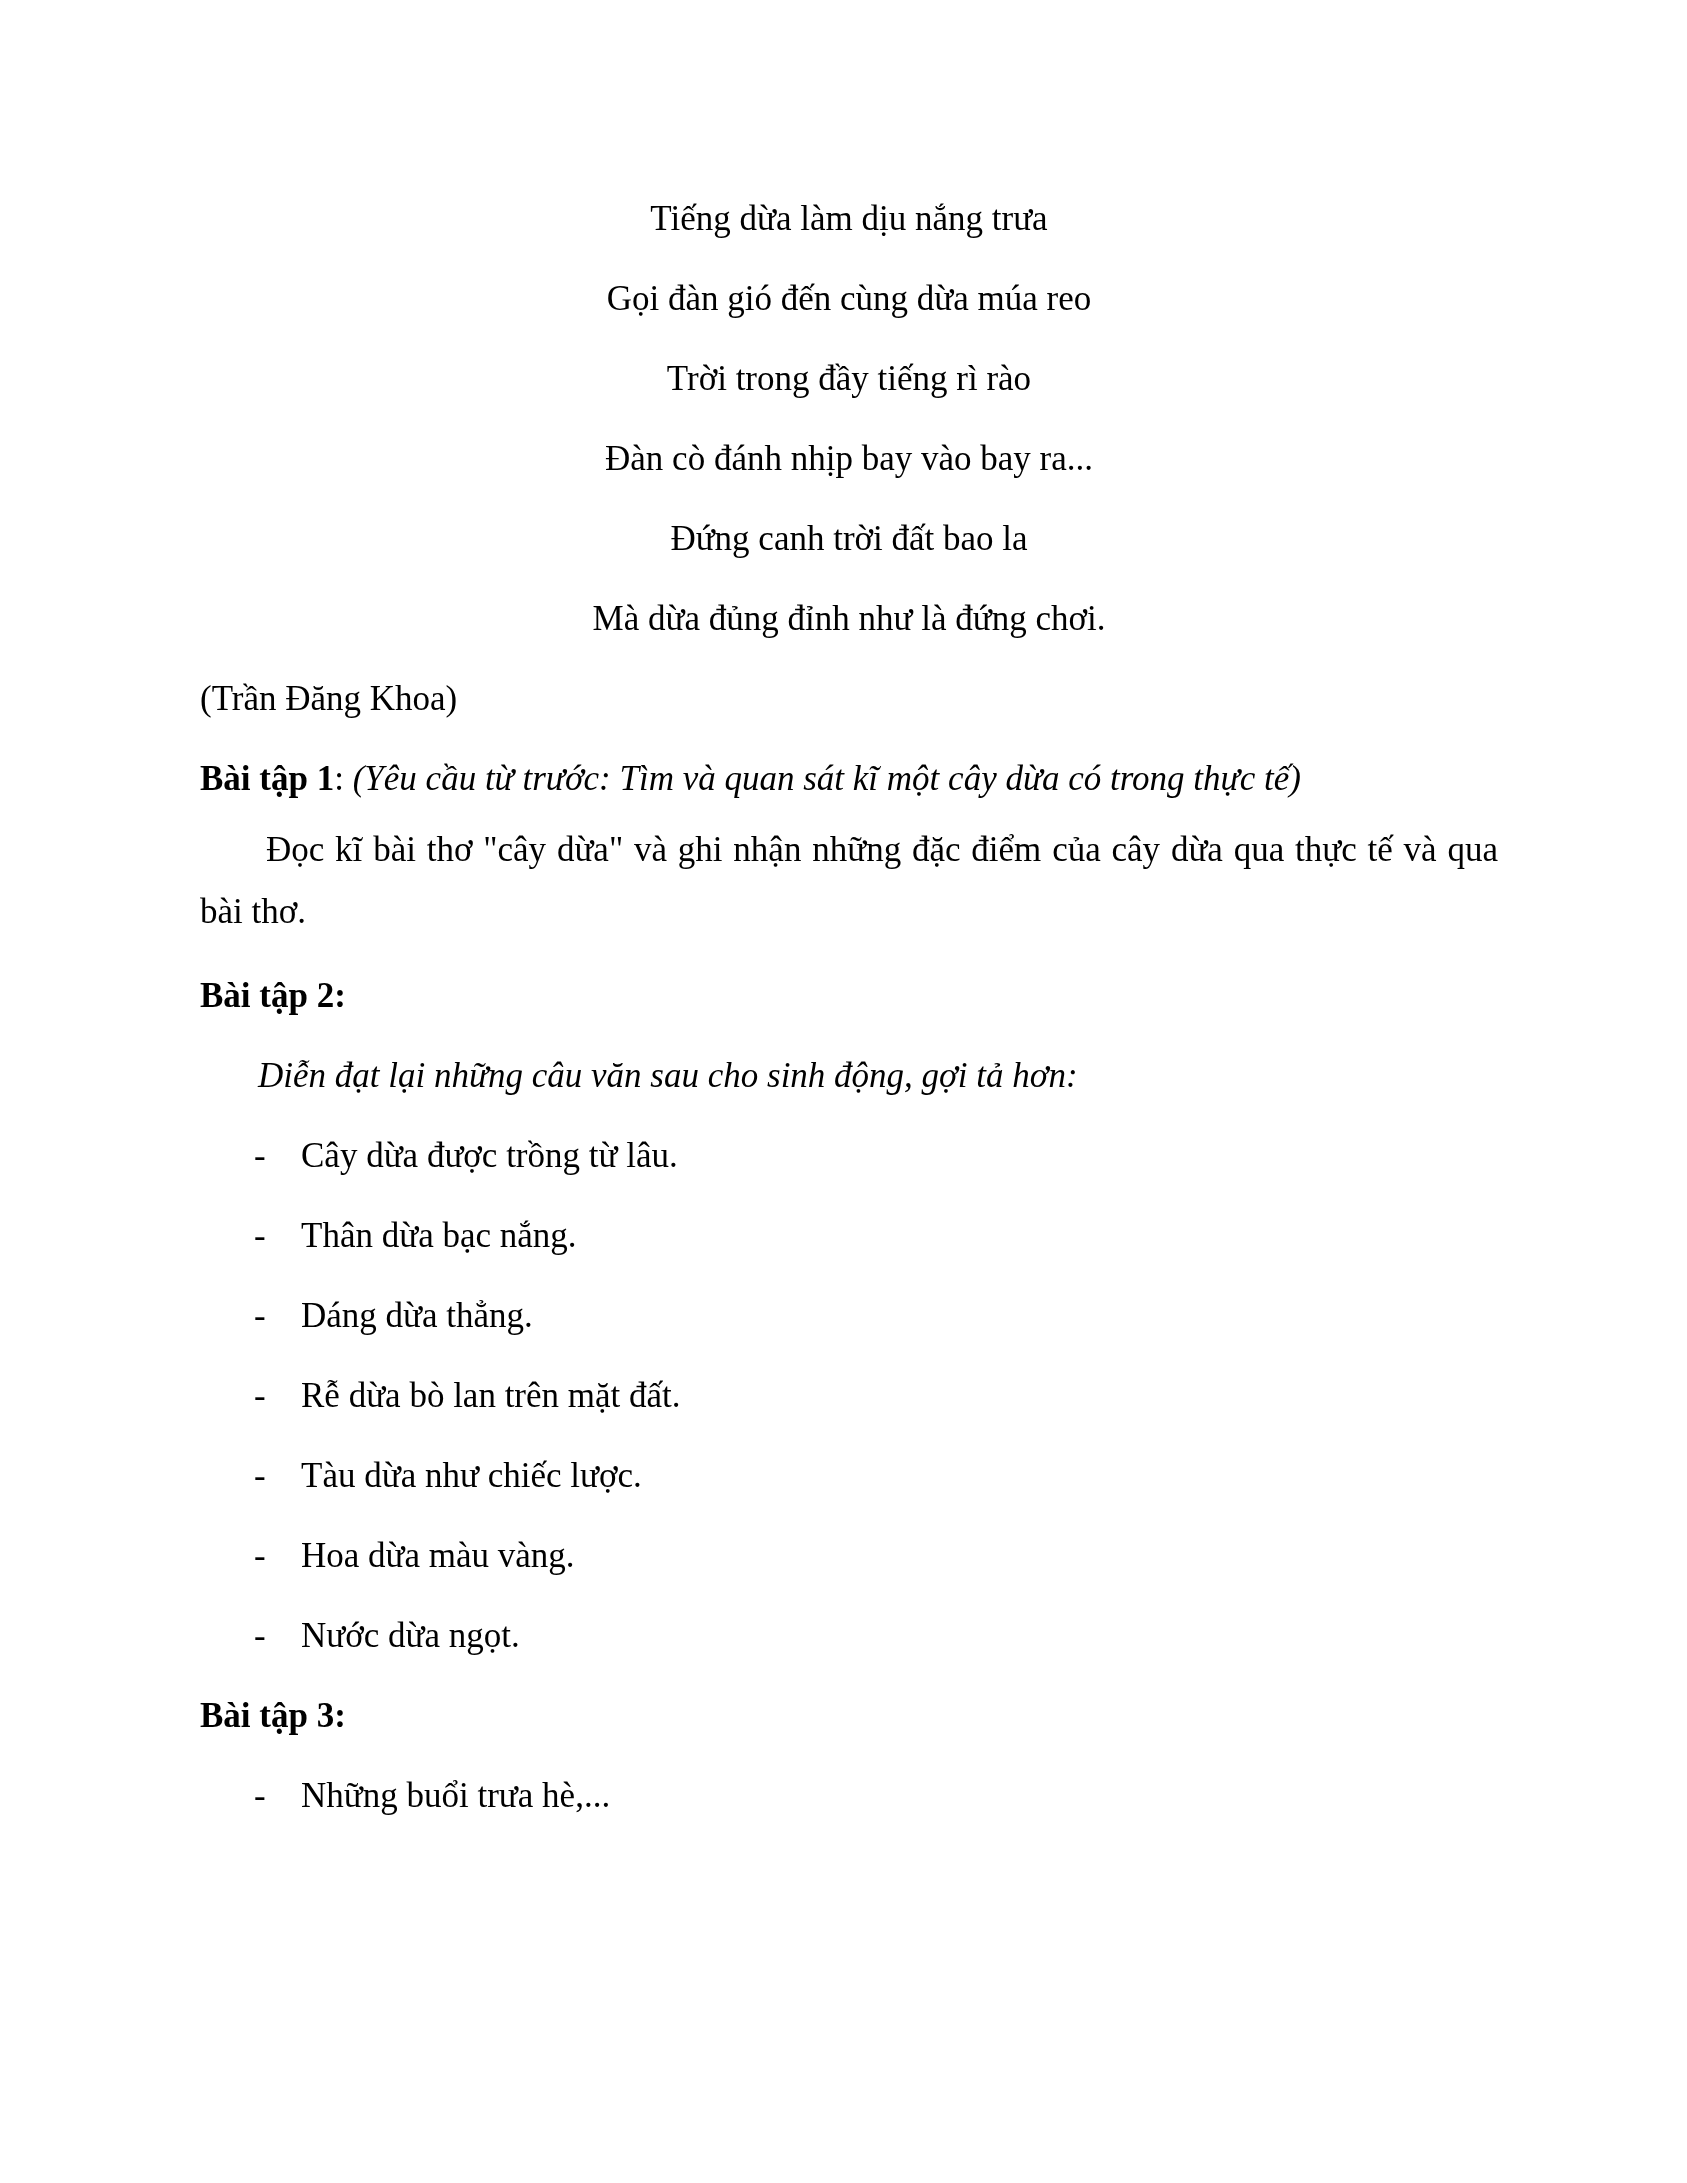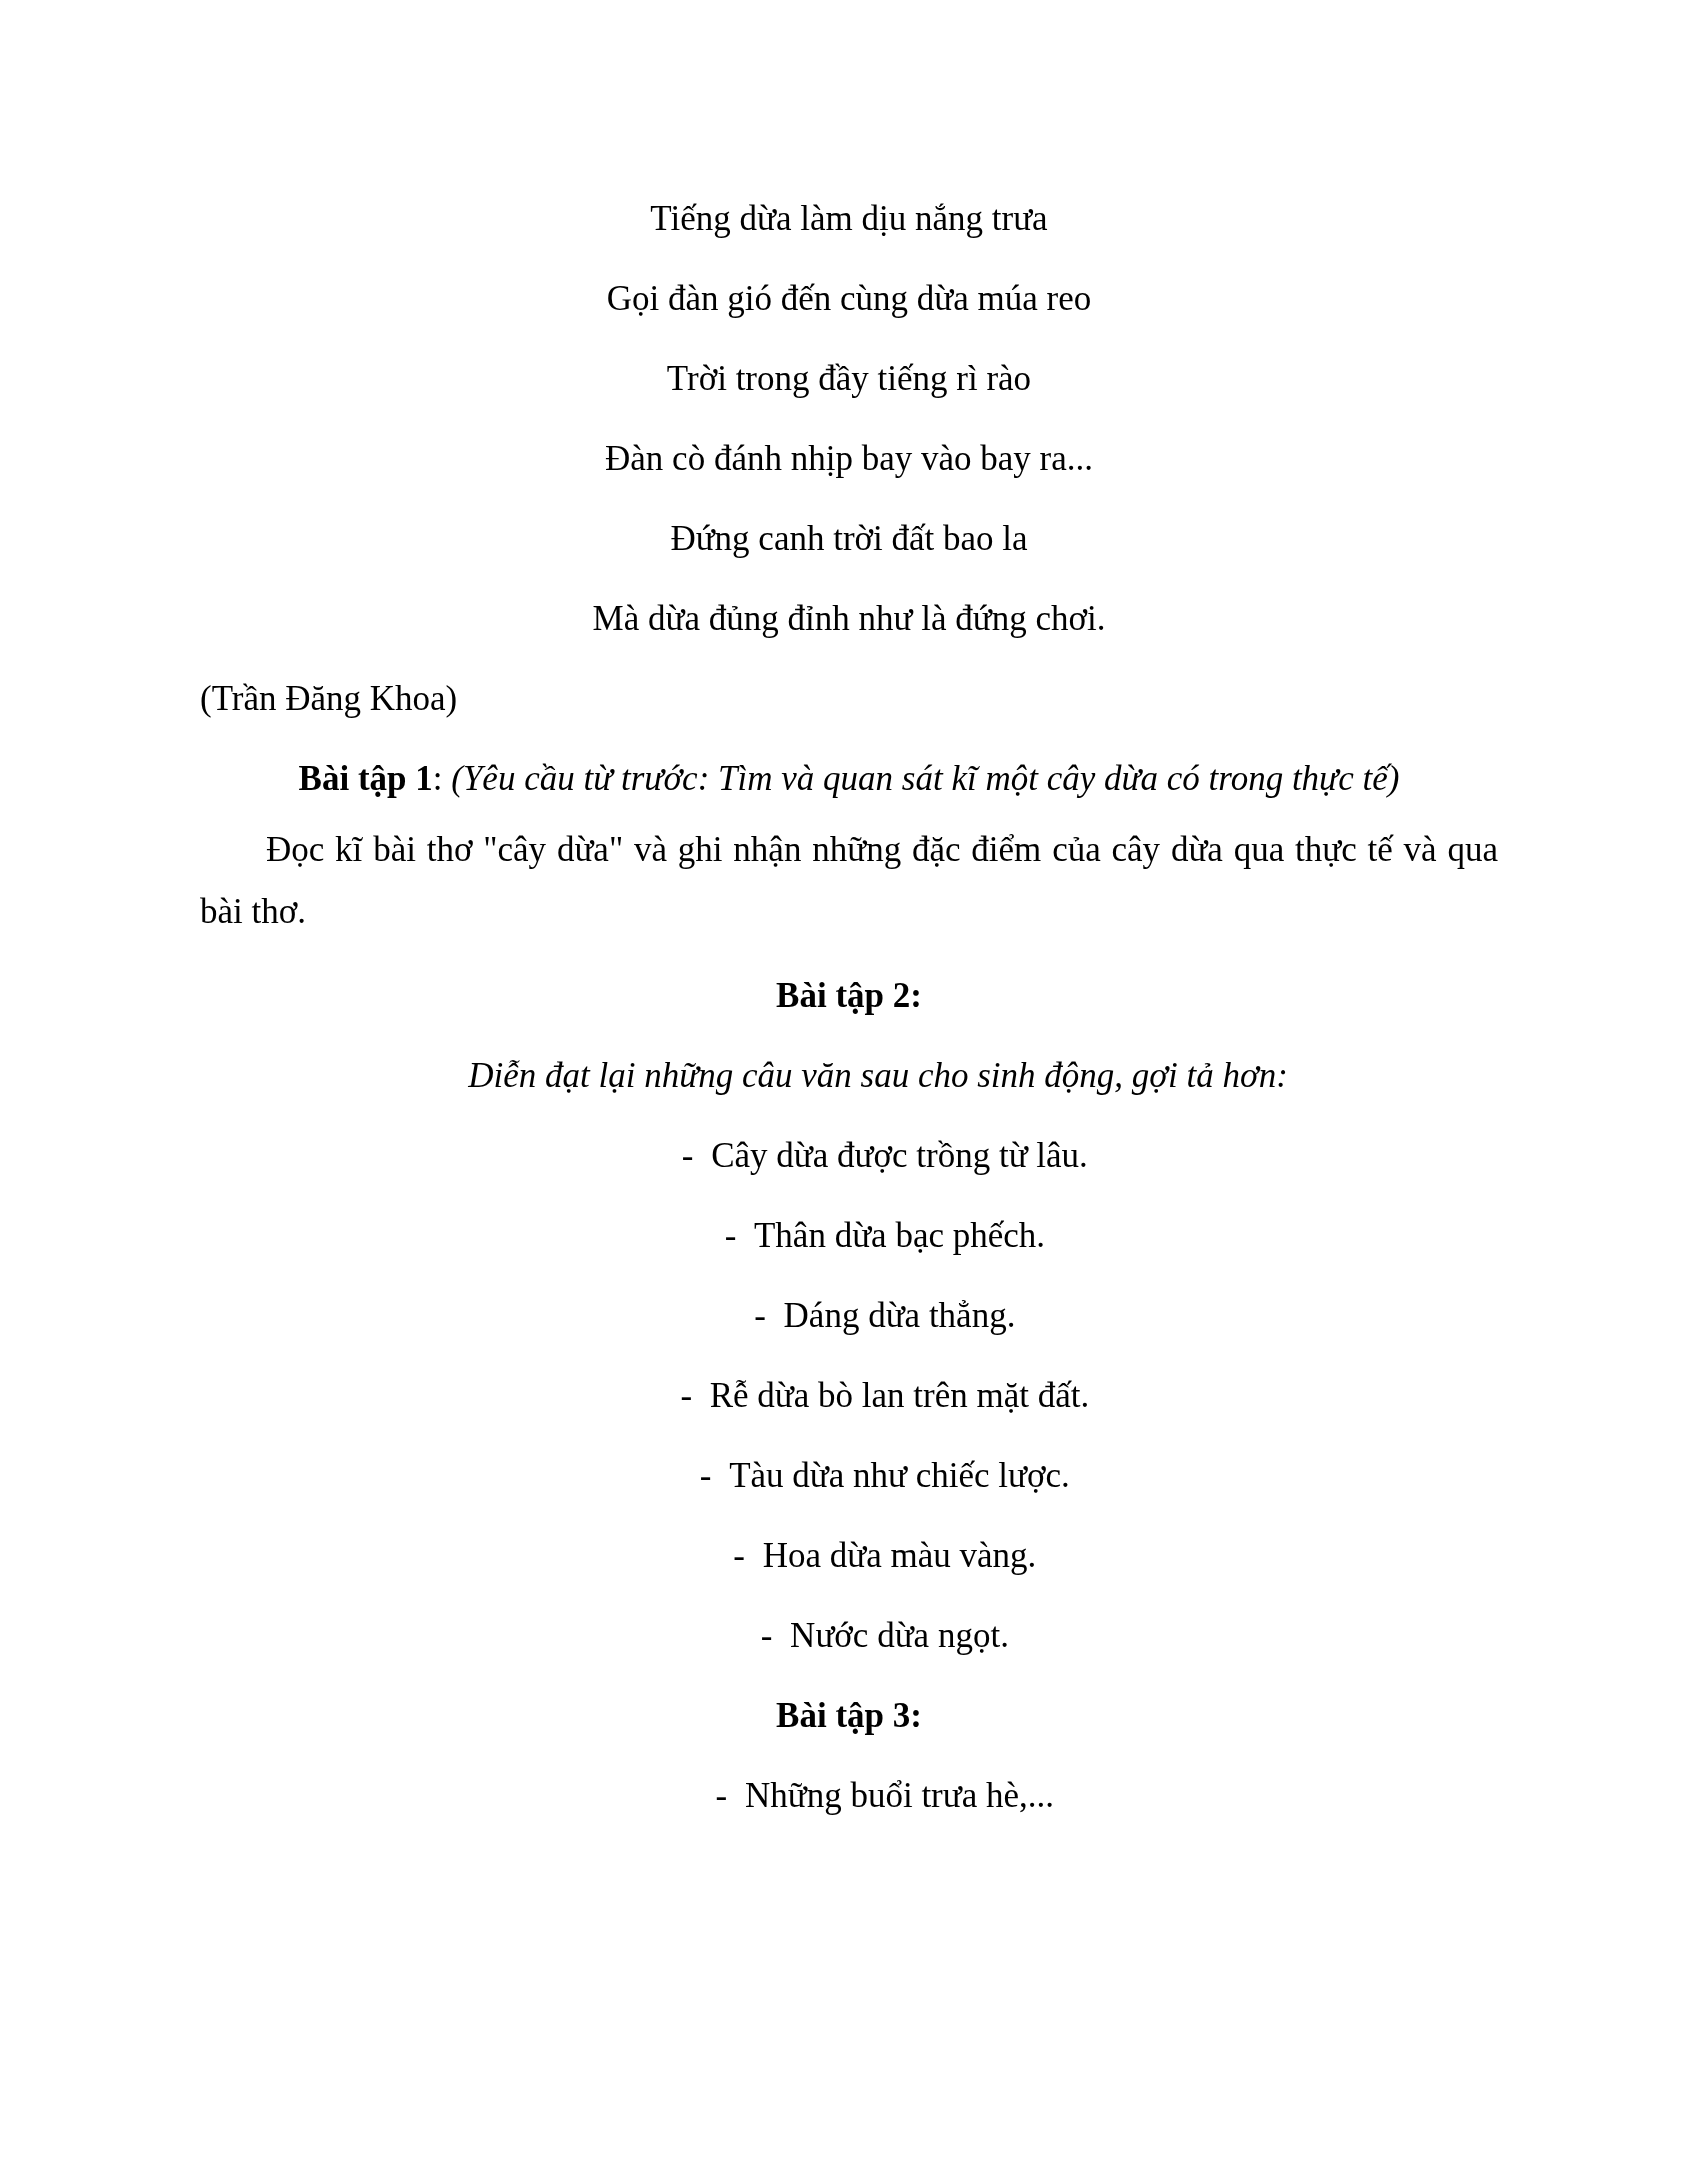--- a/index.html
+++ b/index.html
@@ -16,21 +16,20 @@
     font-family: "Liberation Serif", serif;
     font-size: 35px;
     box-sizing: border-box;
     padding: 179px 189px 0 200px;
     overflow: hidden;
   }
   .line {
     line-height: 80px;
     margin: 0;
     white-space: nowrap;
-    text-align: center;
   }
   .poem-line {
     text-align: center;
   }
   .author-line {
     text-align: left;
   }
   .heading-bold {
     font-weight: bold;
   }
@@ -85,21 +84,21 @@
   <p class="para">Đọc kĩ bài thơ "cây dừa" và ghi nhận những đặc điểm của cây dừa qua thực tế và qua bài thơ.</p>
 
   <p class="line heading-bold">Bài tập 2:</p>
 
   <p class="line italic instruction">Diễn đạt lại những câu văn sau cho sinh động, gợi tả hơn:</p>
 
   <ul class="dash-list">
 
       <li class="line"><span class="dash">-</span><span>Cây dừa được trồng từ lâu.</span></li>
 
-      <li class="line"><span class="dash">-</span><span>Thân dừa bạc phếch.</span></li>
+      <li class="line"><span class="dash">-</span><span>Thân dừa bạc nắng.</span></li>
 
       <li class="line"><span class="dash">-</span><span>Dáng dừa thẳng.</span></li>
 
       <li class="line"><span class="dash">-</span><span>Rễ dừa bò lan trên mặt đất.</span></li>
 
       <li class="line"><span class="dash">-</span><span>Tàu dừa như chiếc lược.</span></li>
 
       <li class="line"><span class="dash">-</span><span>Hoa dừa màu vàng.</span></li>
 
 

